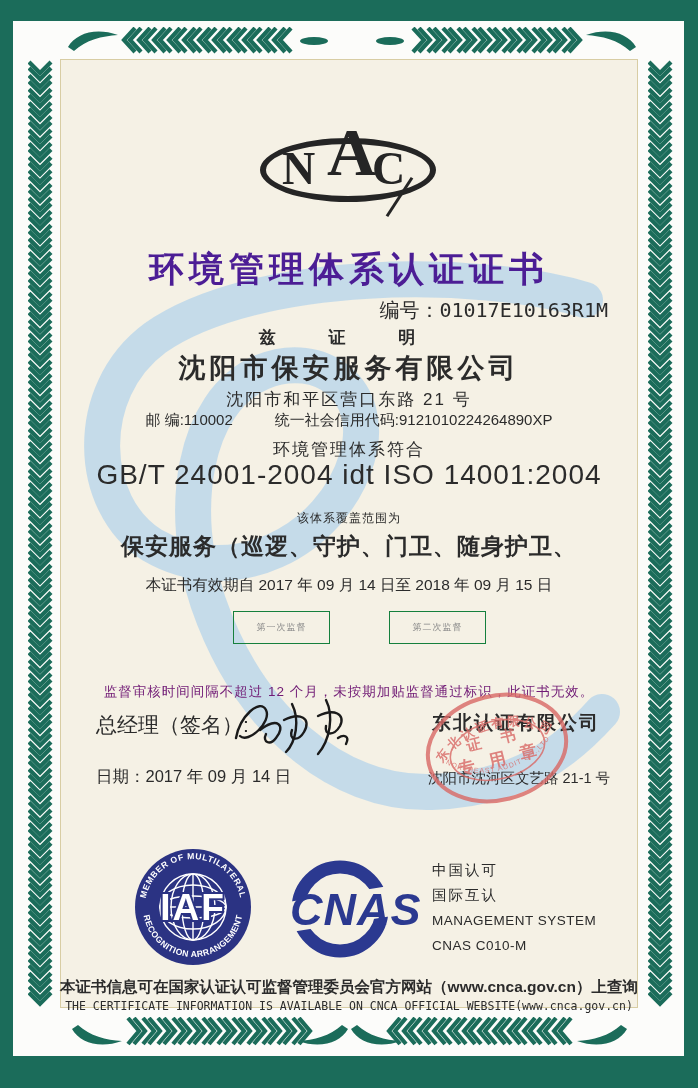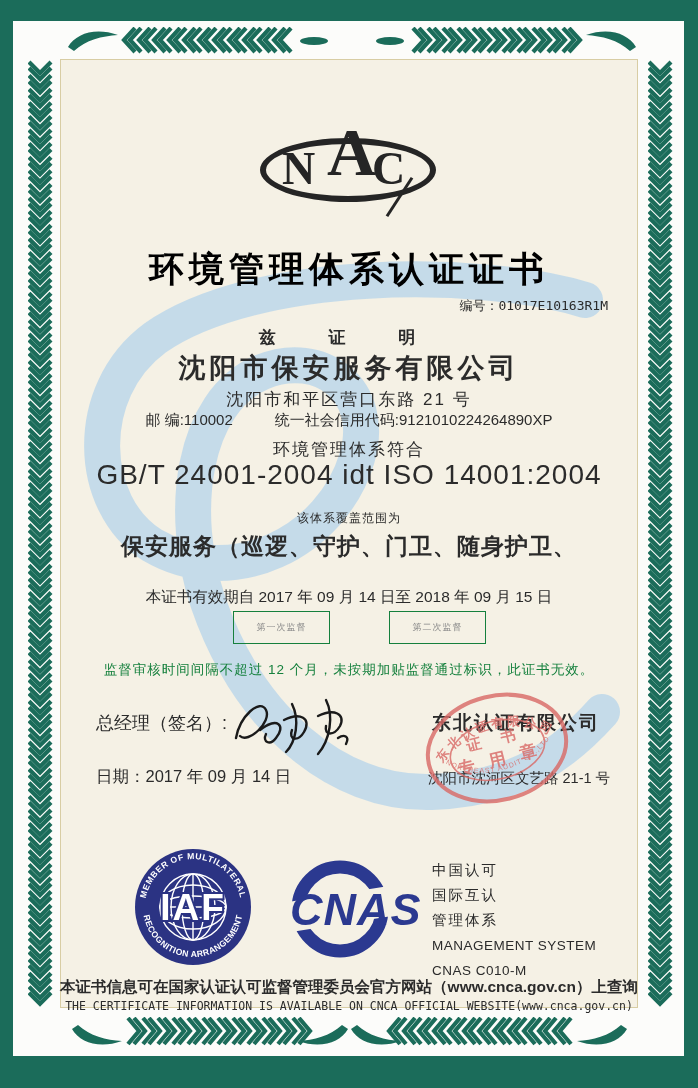--- a/index.html
+++ b/index.html
@@ -22,38 +22,38 @@
   
   .nac{position:absolute;left:250px;top:116px;width:196px;height:110px;z-index:3;}
   .nac-oval{position:absolute;left:10px;top:22px;width:164px;height:52px;
             border:6px solid #252525;border-radius:50%;}
   .nac-letter{position:absolute;font-family:"Liberation Serif",serif;font-weight:bold;color:#252525;line-height:1;}
   .nac-n{left:32px;top:30px;font-size:46px;}
   .nac-a{left:77px;top:2px;font-size:68px;}
   .nac-c{left:122px;top:30px;font-size:46px;}
   .nac-slash{position:absolute;left:148px;top:58px;width:3px;height:46px;background:#252525;
              transform:rotate(33deg);}
-  .title{top:246px;font-size:35px;font-weight:bold;letter-spacing:5px;color:#000000;}
-  .number{top:297px;left:0;width:608px;text-align:right;font-size:13px;}
+  .title{top:246px;font-size:35px;font-weight:bold;letter-spacing:5px;color:#4c1d95;}
+  .number{top:297px;left:0;width:608px;text-align:right;font-size:20px;}
   .certify{top:326px;font-size:17px;font-weight:bold;letter-spacing:24px;}
   .company{top:350px;font-size:27px;font-weight:bold;letter-spacing:4px;}
   .addr{top:388px;font-size:17px;letter-spacing:2px;}
   .idrow{top:411px;font-size:15px;}
   .idrow .gap{display:inline-block;width:42px;}
   .conform{top:438px;font-size:17px;letter-spacing:2px;}
   .standard{top:459px;font-size:28px;letter-spacing:1px;}
   .scopeintro{top:510px;font-size:12px;letter-spacing:1px;}
   .scope1{top:531px;font-size:23px;font-weight:bold;letter-spacing:1px;}
   .scope2{top:562px;font-size:23px;font-weight:bold;letter-spacing:1px;}
-  .validity{top:587px;font-size:15.5px;}
+  .validity{top:575px;font-size:15.5px;}
   .auditbox{position:absolute;top:611px;width:95px;height:31px;border:1px solid #15803d;
             z-index:3;text-align:center;line-height:31px;font-size:9px;color:#888;letter-spacing:1px;}
   .box1{left:233px;} .box2{left:389px;}
-  .note{top:661px;font-size:13.5px;letter-spacing:1px;color:#15803d;}
-  .signer{left:96px;top:711px;font-size:18px;}
+  .note{top:683px;font-size:13.5px;letter-spacing:1px;color:#701a75;}
+  .signer{left:96px;top:711px;font-size:21px;}
   .issuer{left:432px;top:710px;font-size:19px;font-weight:600;letter-spacing:2px;}
   .date{left:96px;top:766px;font-size:16.5px;}
   .issuer-addr{left:428px;top:769px;font-size:14.5px;}
   .sig{position:absolute;left:226px;top:686px;z-index:3;}
   .stamp{position:absolute;left:412px;top:688px;z-index:4;transform:rotate(-14deg);opacity:.82;}
   .iaf{position:absolute;left:132px;top:846px;z-index:3;}
   .cnas{position:absolute;left:288px;top:857px;z-index:3;}
   .accr{position:absolute;left:432px;top:858px;z-index:3;line-height:25px;font-size:14.5px;letter-spacing:2px;}
   .accr .en{font-size:13.5px;letter-spacing:0.5px;}
   .footer-cn{top:977px;font-size:15.5px;font-weight:700;}
@@ -554,21 +554,20 @@
 
   <svg class="cnas" width="175" height="105" viewBox="0 0 175 105">
     <circle cx="52" cy="52" r="42" fill="none" stroke="#2b3990" stroke-width="13"></circle>
     <rect x="-30" y="37" width="240" height="30" fill="#f5f1e5" transform="rotate(-9 52 52)"></rect>
     <text x="2" y="68" font-size="45" font-weight="bold" font-style="italic" fill="#2b3990" letter-spacing="1">CNAS</text>
   </svg>
 
   <div class="accr">
     <div>中国认可</div>
     <div>国际互认</div>
-    <div>管理体系</div>
     <div class="en">MANAGEMENT SYSTEM</div>
     <div class="en">CNAS C010-M</div>
   </div>
 
   <div class="txt ctr footer-cn">本证书信息可在国家认证认可监督管理委员会官方网站（www.cnca.gov.cn）上查询</div>
   <div class="txt ctr footer-en mono">THE CERTIFICATE INFORMATION IS AVAILABLE ON CNCA OFFICIAL WEBSITE(www.cnca.gov.cn)</div>
 
 </div>
 
 </body></html>

